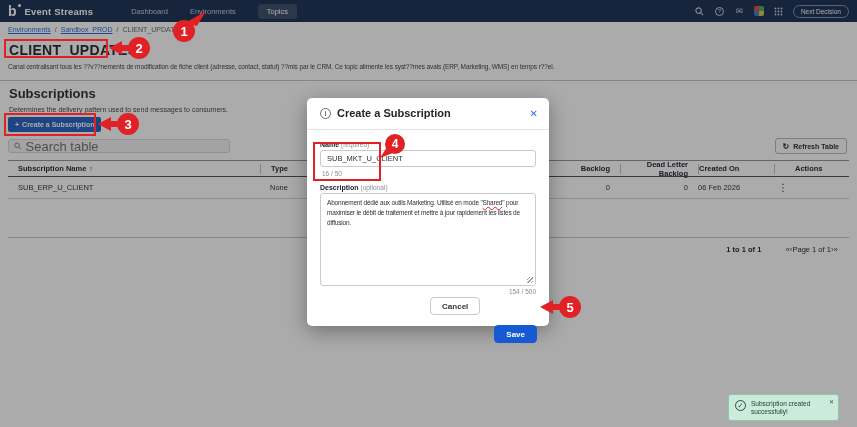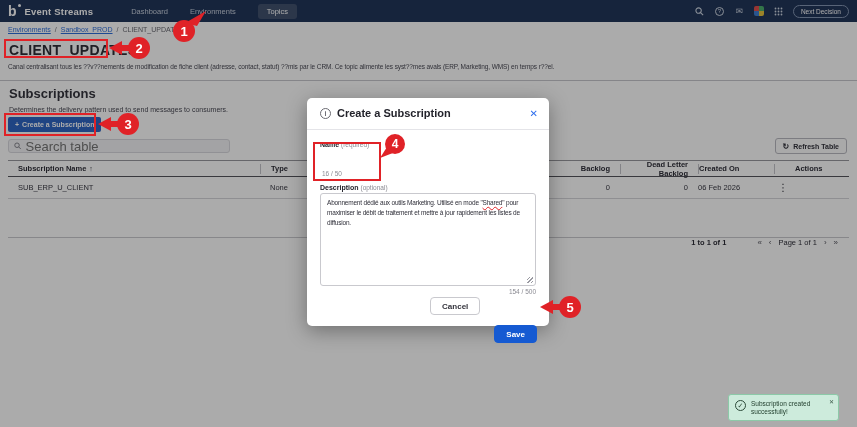--- a/index.html
+++ b/index.html
@@ -52,21 +52,21 @@
   .th { padding-left:10px; display:flex; align-items:center; gap:3px; height:10px; }
   .th.sep { border-left:1px solid #c4c4ca; }
   .th.num, .td.num { justify-content:flex-end; text-align:right; padding-right:10px; }
   .tbody-row { height:22px; border-bottom:1px solid #d6d6da; font-size:7.5px; color:#3a3a44; }
   .td { padding-left:10px; display:flex; align-items:center; }
   .kebab { font-size:10px; color:#2e2e38; padding-left:4px; cursor:pointer; letter-spacing:0; }
   .sort-ic { font-size:7px; }
 
   
   .pagebar { position:absolute; left:8px; top:237px; width:841px; height:17px; border-top:1px solid #c9c9ce;
-             display:flex; align-items:flex-start; justify-content:flex-end; gap:7px; font-size:7.5px; color:#2e2e38; padding-right:11px; }
+             display:flex; align-items:flex-end; justify-content:flex-end; font-size:7.5px; color:#2e2e38; padding-right:11px; }
   .pg-range { font-weight:bold; margin-right:24px; }
   .pg-ctl { color:#55555e; font-size:8px; cursor:pointer; }
 
   
   .backdrop { position:absolute; inset:0; background:rgba(0,0,0,0.33); z-index:10; }
 
   
   .modal { position:absolute; left:307px; top:98px; width:242px; height:228px; background:#fff; border-radius:5px;
            box-shadow:0 5px 20px rgba(0,0,0,0.35); z-index:20; }
   .m-head { position:absolute; left:13px; right:11px; top:9px; display:flex; align-items:center; gap:6px; }
@@ -225,20 +225,21 @@
     <div class="m-head">
       <span class="info-ic">i</span>
       <span class="m-title">Create a Subscription</span>
       <span class="m-close">✕</span>
     </div>
     <div class="m-div"></div>
 
     <div class="f-label name-label">
       <span>Name</span> <span class="opt">(required)</span>
     </div>
+    <input class="name-input" value="SUB_MKT_U_CLIENT" style="">
     <div class="counter name-counter">16 / 50</div>
 
     <div class="f-label desc-label">
       <span>Description</span> <span class="opt">(optional)</span>
     </div>
     <div class="desc-area">
       <span>Abonnement dédié aux outils Marketing. Utilisé en mode "</span><span class="misspell">Shared</span><span>" pour maximiser le débit de traitement et mettre à jour rapidement les listes de diffusion.</span>
       <span class="resize-handle"></span>
     </div>
     <div class="counter desc-counter">154 / 500</div>

